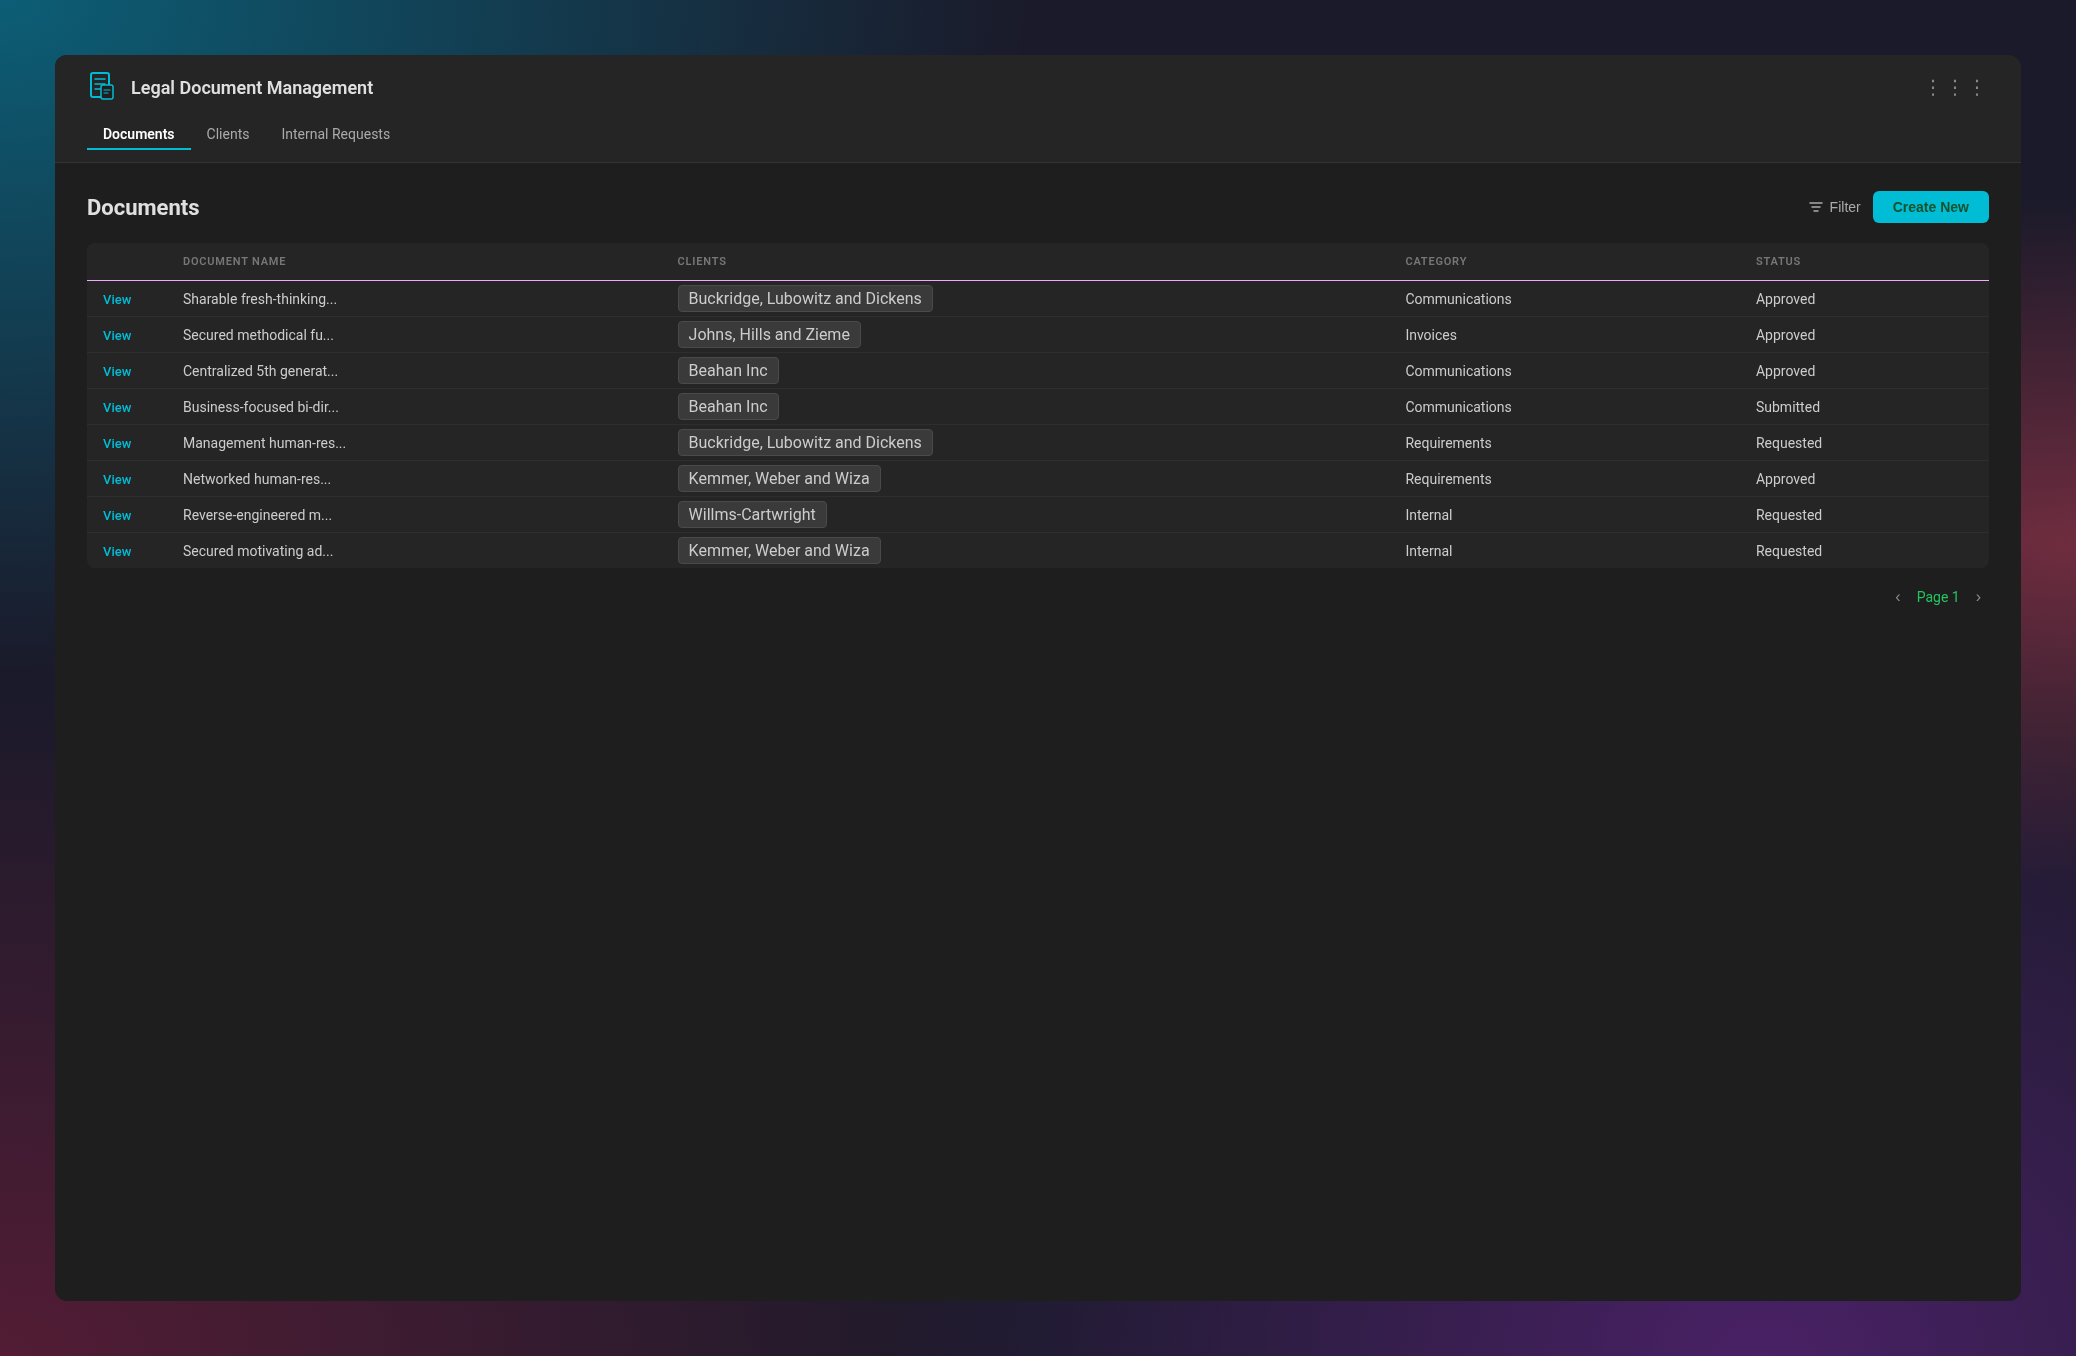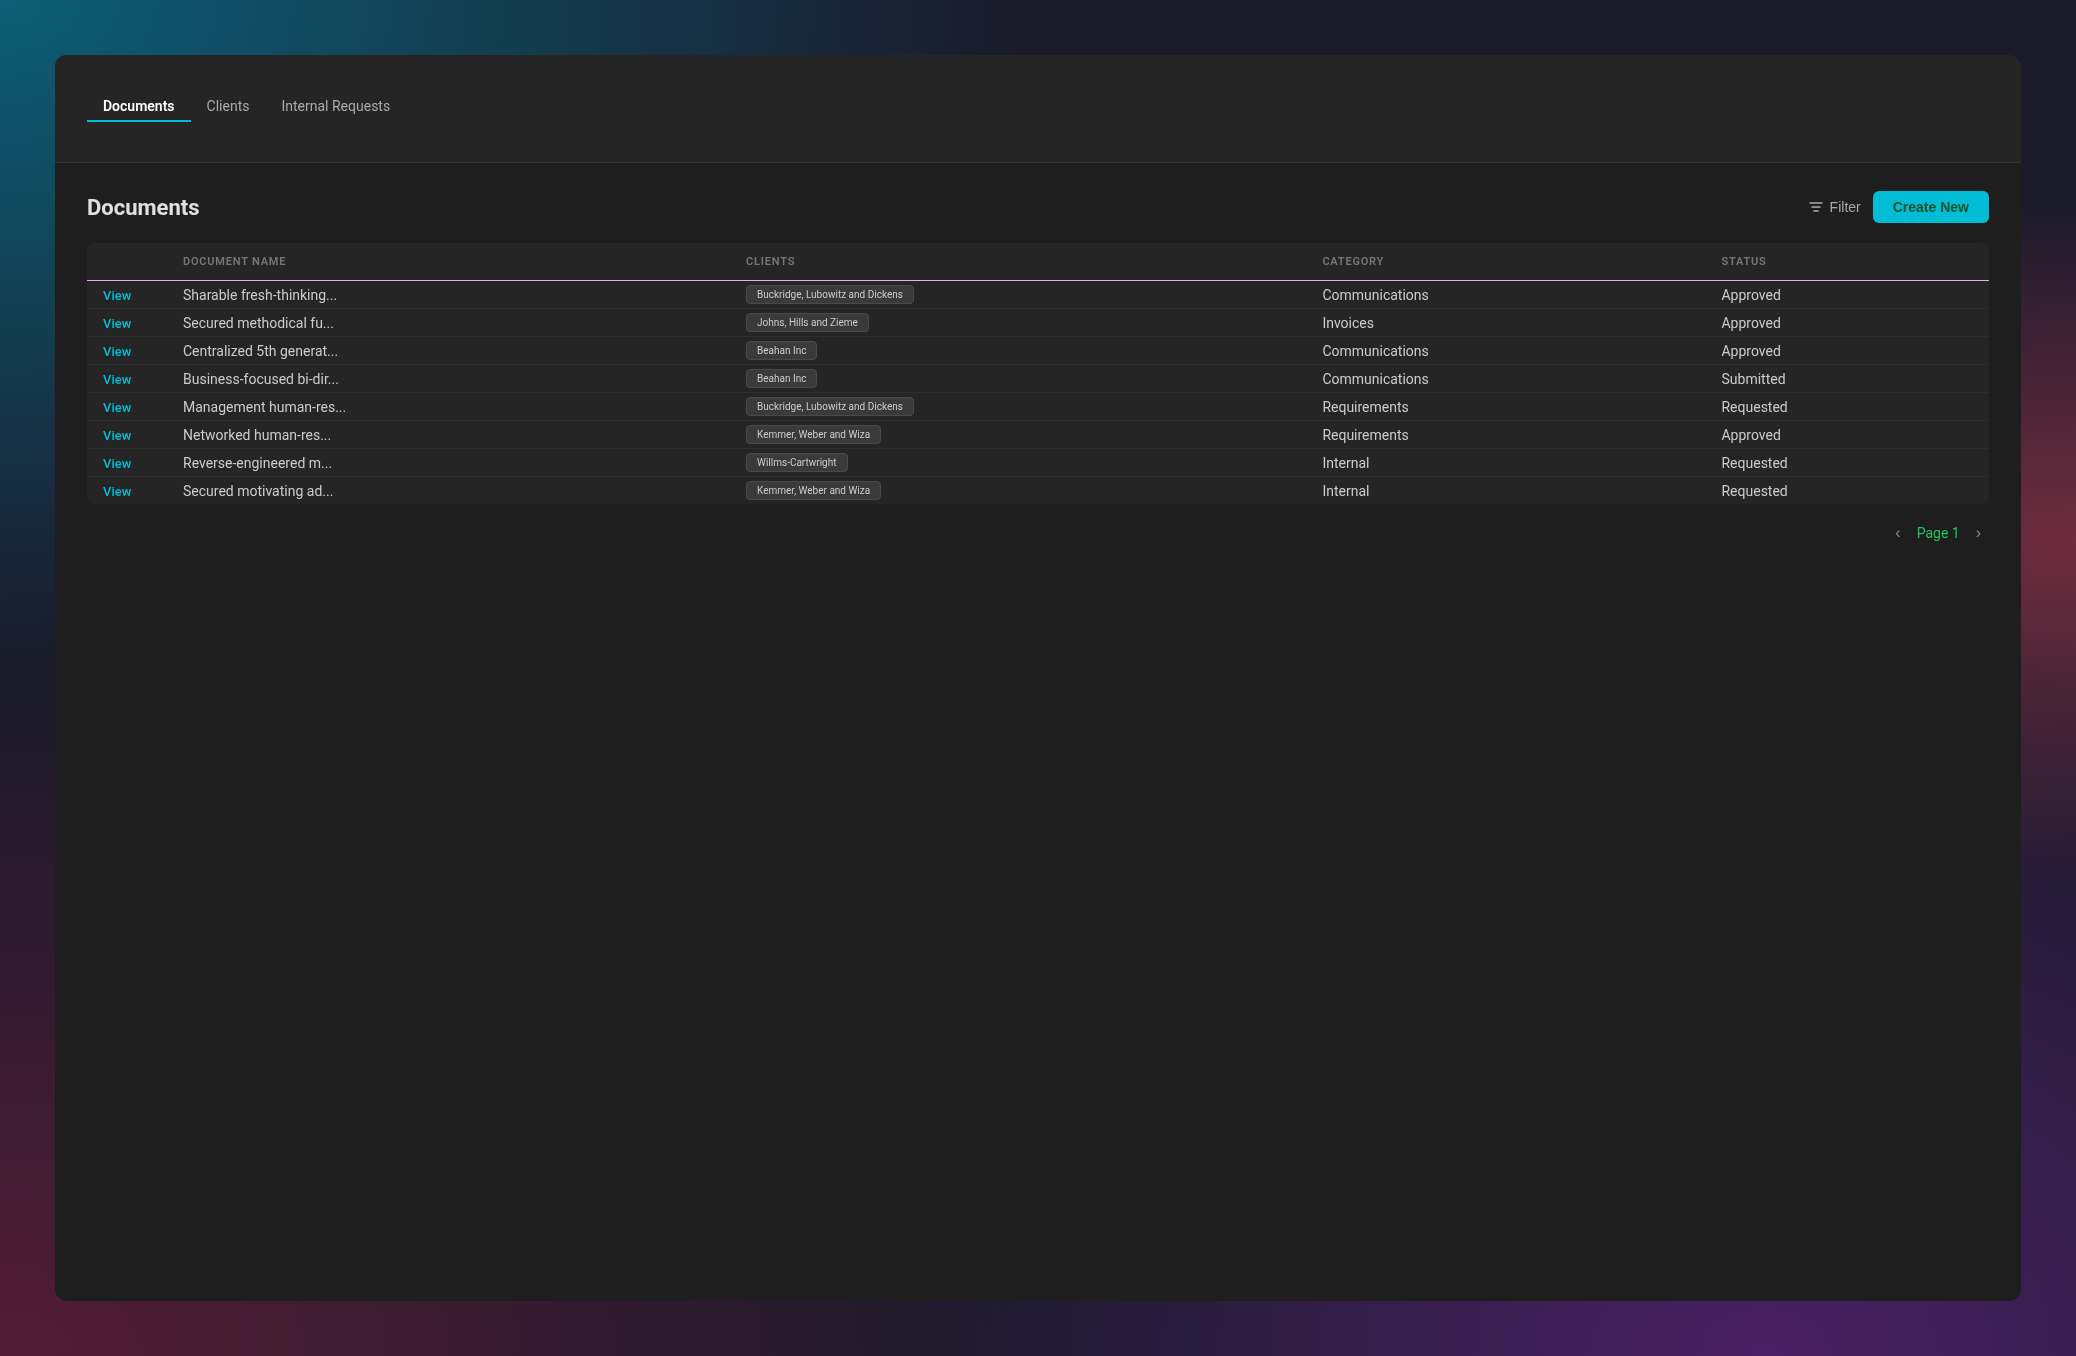--- a/index.html
+++ b/index.html
@@ -202,21 +202,21 @@
       cursor: pointer;
       text-decoration: none;
     }
 
     .client-badge {
       display: inline-block;
       background: #3a3a3a;
       color: #ccc;
       padding: 3px 10px;
       border-radius: 4px;
-      font-size: 10px;
+      font-size: 16px;
       border: 1px solid #4a4a4a;
     }
 
     .pagination {
       display: flex;
       align-items: center;
       justify-content: flex-end;
       gap: 8px;
       margin-top: 16px;
       color: #888;
@@ -239,20 +239,32 @@
     }
   </style>
 </head>
 <body>
 
 <div class="bg-gradient"></div>
 
 <div class="app-window">
 
   <div class="header">
+    <div class="header-top">
+      <div class="app-title-area">
+        <svg class="app-icon" viewBox="0 0 32 32" fill="none">
+          <rect x="4" y="2" width="18" height="24" rx="2" stroke="#00bcd4" stroke-width="2" fill="none"></rect>
+          <path d="M8 8h10M8 13h10M8 18h6" stroke="#00bcd4" stroke-width="1.5" stroke-linecap="round"></path>
+          <rect x="14" y="14" width="12" height="14" rx="2" fill="#1e1e1e" stroke="#00bcd4" stroke-width="1.5"></rect>
+          <path d="M17 19h6M17 22h4" stroke="#00bcd4" stroke-width="1.2" stroke-linecap="round"></path>
+        </svg>
+        <span class="app-title">Legal Document Management</span>
+      </div>
+      <div class="dots-icon">⋮⋮⋮</div>
+    </div>
     <nav class="nav-tabs">
       <div class="nav-tab active">Documents</div>
       <div class="nav-tab">Clients</div>
       <div class="nav-tab">Internal Requests</div>
     </nav>
   </div>
 
   <div class="main-content">
     <div class="section-header">
       <h1 class="section-title">Documents</h1>

